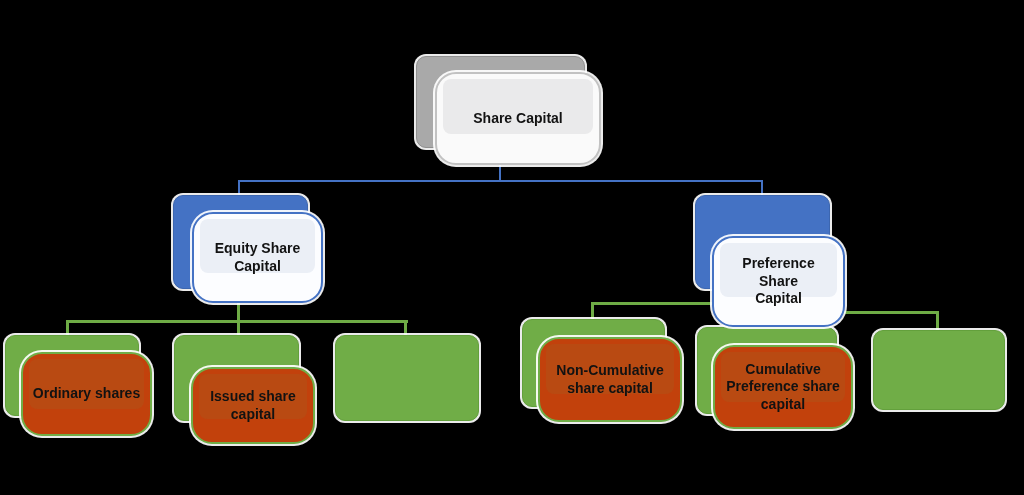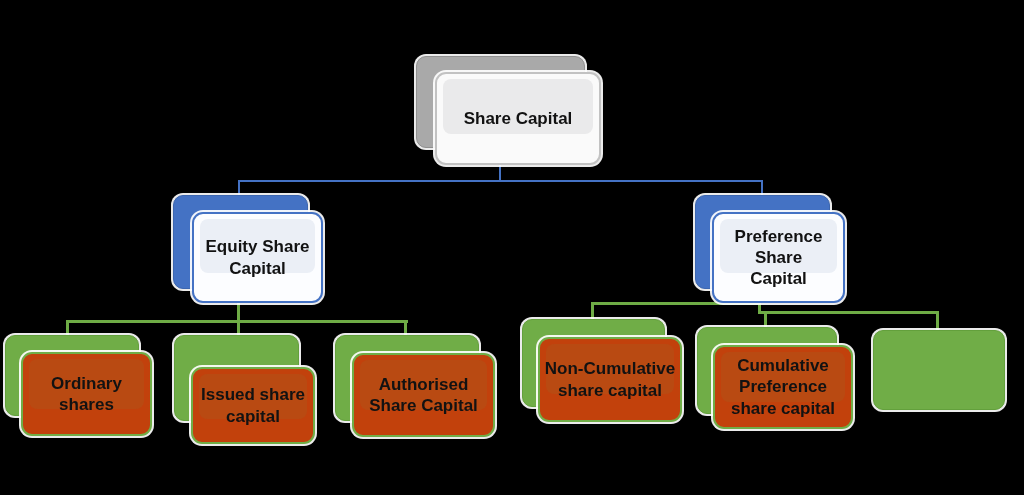--- a/index.html
+++ b/index.html
@@ -11,37 +11,37 @@
   .line.blue{background:#4472c4;}
   .line.green{background:#6fac46;}
   .back{
     position:absolute;z-index:2;border-radius:10px;
     box-shadow:0 0 0 2px rgba(255,255,255,0.92);
   }
   .back.gray{background:#a9a9a9;border:1px solid #909090;}
   .back.blue{background:#4472c4;border:1px solid #3c66b0;}
   .back.green{background:#70ad47;border:1px solid #63a03c;}
   .front{
-    position:absolute;z-index:3;border-radius:11px;box-sizing:border-box;
+    position:absolute;z-index:3;border-radius:21px;box-sizing:border-box;
     display:flex;align-items:center;justify-content:center;text-align:center;
-    font-weight:bold;font-size:17px;line-height:1.25;color:#121212;
+    font-weight:bold;font-size:14px;line-height:1.25;color:#121212;
     padding:2px 3px;box-shadow:0 0 0 2px rgba(255,255,255,0.92);
   }
   .front::before{
     content:"";position:absolute;left:6px;right:6px;top:5px;height:62%;
     border-radius:8px;pointer-events:none;
   }
   .front .lbl{position:relative;z-index:1;display:block;}
   .front.gray-b{background:#fafafa;border:2px solid #c2c2c2;}
   .front.gray-b::before{background:rgba(120,125,135,0.12);}
   .front.blue-b{background:#fcfdff;border:2px solid #4472c4;}
   .front.blue-b::before{background:rgba(90,115,170,0.10);}
   .front.green-b{background:#c2410c;border:2px solid #70ad47;}
   .front.green-b::before{background:rgba(110,160,80,0.10);}
-  .front.pad-wide{padding:2px 24px;}
+  .front.pad-wide{padding:2px 24px;margin-top:24px;}
 </style>
 </head>
 <body>
 
 <div class="stage">
 
   <div class="line blue" style="left:499px;top:150px;width:2px;height:32px"></div>
   <div class="line blue" style="left:238px;top:180px;width:525px;height:2px"></div>
   <div class="line blue" style="left:238px;top:180px;width:2px;height:17px"></div>
   <div class="line blue" style="left:761px;top:180px;width:2px;height:17px"></div>
@@ -78,23 +78,20 @@
   <div class="front green-b" style="left:21px;top:352px;width:131px;height:84px">
     <span class="lbl">Ordinary shares</span>
   </div>
 
   <div class="back green" style="left:174px;top:335px;width:123px;height:84px"></div>
   <div class="front green-b" style="left:191px;top:367px;width:124px;height:77px">
     <span class="lbl">Issued share capital</span>
   </div>
 
   <div class="back green" style="left:335px;top:335px;width:142px;height:84px"></div>
-  <div class="front green-b" style="left:352px;top:353px;width:143px;height:84px">
-    <span class="lbl">Authorised Share Capital</span>
-  </div>
 
   <div class="back green" style="left:522px;top:319px;width:141px;height:86px"></div>
   <div class="front green-b" style="left:538px;top:337px;width:144px;height:85px">
     <span class="lbl">Non-Cumulative share capital</span>
   </div>
 
   <div class="back green" style="left:697px;top:327px;width:138px;height:85px"></div>
   <div class="front green-b" style="left:713px;top:345px;width:140px;height:84px">
     <span class="lbl">Cumulative Preference share capital</span>
   </div>

